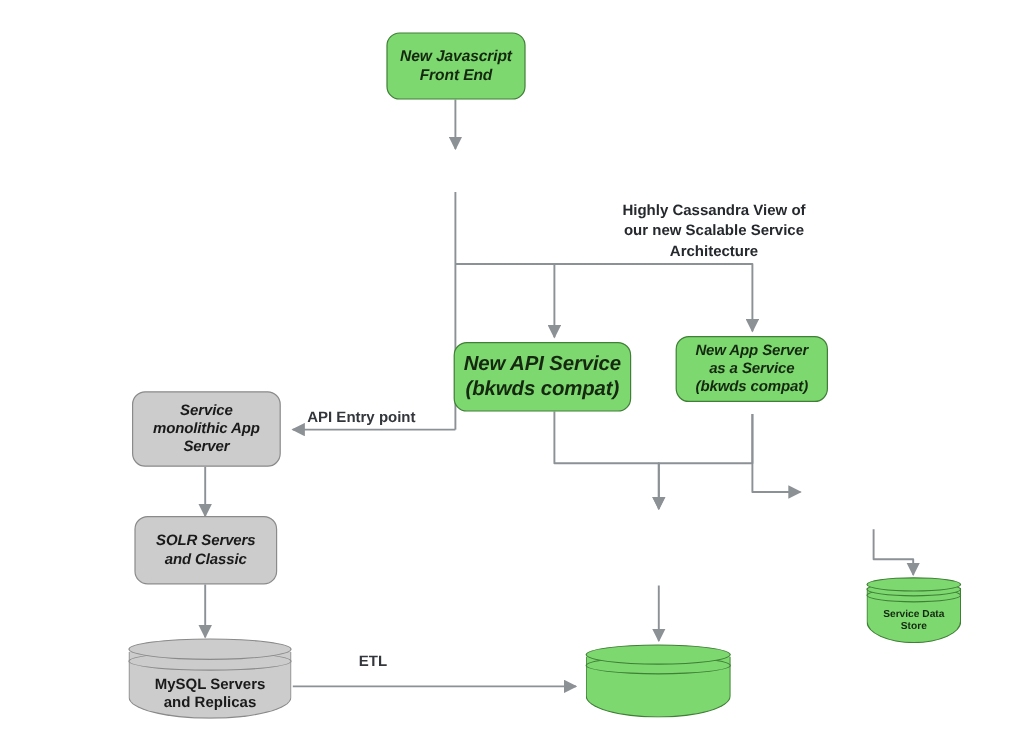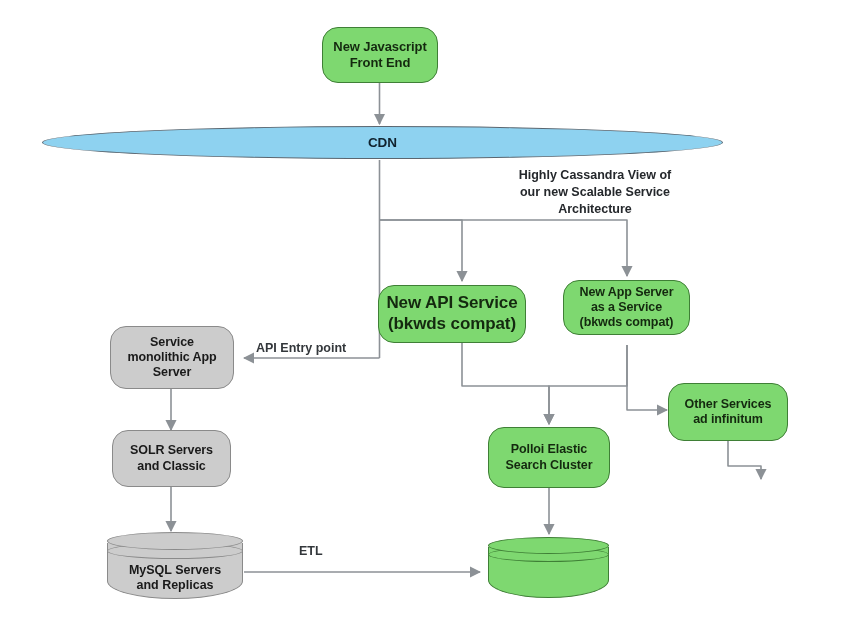--- a/index.html
+++ b/index.html
@@ -36,22 +36,23 @@
     align-items: center;
     justify-content: center;
     text-align: center;
     font-weight: bold;
     line-height: 1.22;
     letter-spacing: -0.1px;
     white-space: pre-line;
   }
 
   .rbox {
-    border-radius: 16px;
+    border-radius: 11px;
     border: 1.4px solid;
+    font-style: italic;
   }
   .rbox.green {
     background: #7ed870;
     border-color: #3f7f36;
     color: #14290f;
   }
   .rbox.gray {
     background: #cccccc;
     border-color: #8a8a8a;
     color: #1a1a1a;
@@ -164,48 +165,51 @@
 
       <path d="M 171 487 L 171 531" marker-end="url(#arrow)"></path>
 
       <path d="M 244 572 L 480 572" marker-end="url(#arrow)"></path>
     </g>
   </svg>
 
   <div class="node rbox green" style="left:322px; top:27px; width:116px; height:56px; font-size:13px;">New Javascript
 Front End</div>
 
-  <div class="ellipse" style="left:42px; top:126px; width:681px; height:33px; font-size:13.5px;">CDN</div>
 
   <div class="freetext" style="left:494px; top:167px; width:202px; font-size:12.5px;">Highly Cassandra View of
 our new Scalable Service
 Architecture</div>
 
   <div class="node rbox green" style="left:378px; top:285px; width:148px; height:58px; font-size:17px;">New API Service
 (bkwds compat)</div>
 
   <div class="node rbox green" style="left:563px; top:280px; width:127px; height:55px; font-size:12.5px;">New App Server
 as a Service
 (bkwds compat)</div>
 
   <div class="node rbox gray" style="left:110px; top:326px; width:124px; height:63px; font-size:12.5px;">Service
 monolithic App
 Server</div>
 
   <div class="edgelabel" style="left:256px; top:341px; font-size:12.5px;">API Entry point</div>
 
-  <div class="node rbox green" style="left:668px; top:383px; width:120px; height:58px; font-size:12.5px;">Other Services
-ad infinitum</div>
 
   <div class="node rbox gray" style="left:112px; top:430px; width:119px; height:57px; font-size:12.5px;">SOLR Servers
 and Classic</div>
 
-  <div class="node rbox green" style="left:488px; top:427px; width:122px; height:61px; font-size:12.5px;">Polloi Elastic
-Search Cluster</div>
-
+
+  <div class="cyl green" style="left:722px; top:481px; width:79px; height:55px;">
+    <div class="body" style="top:9px; bottom:0;"></div>
+    <div class="ring" style="top:9px; height:12px;"></div>
+    <div class="ring" style="top:4px; height:12px;"></div>
+    <div class="ring" style="top:0px;  height:12px;"></div>
+    <div class="label" style="top:25px; font-size:8.5px;">Service Data
+Store</div>
+  </div>
 
   <div class="cyl gray" style="left:107px; top:531px; width:136px; height:68px;">
     <div class="body" style="top:12px; bottom:0;"></div>
     <div class="ring" style="top:12px; height:16px;"></div>
     <div class="ring" style="top:1px;  height:18px;"></div>
     <div class="label" style="top:32px; font-size:12.5px;">MySQL Servers
 and Replicas</div>
   </div>
 
   <div class="edgelabel" style="left:299px; top:544px; font-size:12.5px;">ETL</div>

